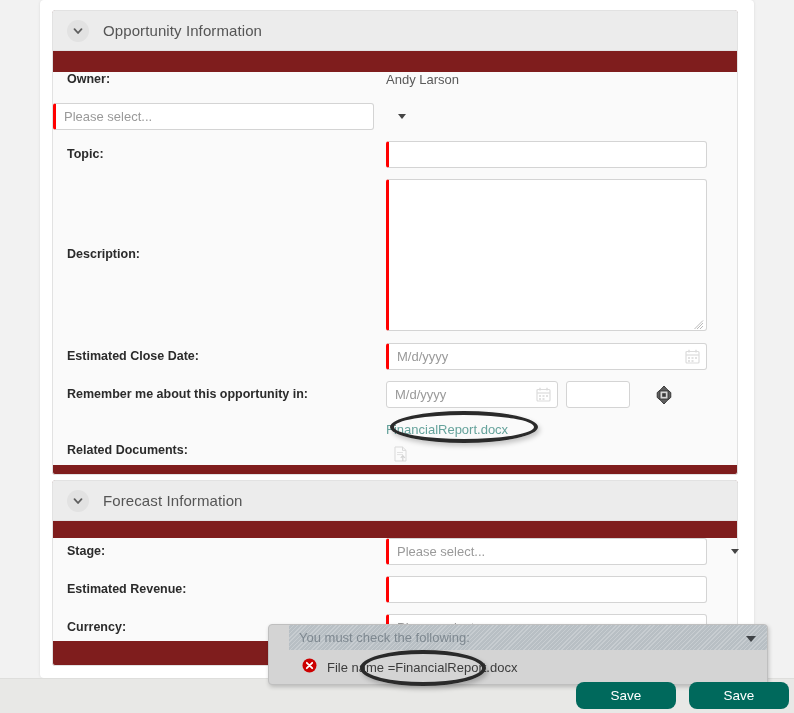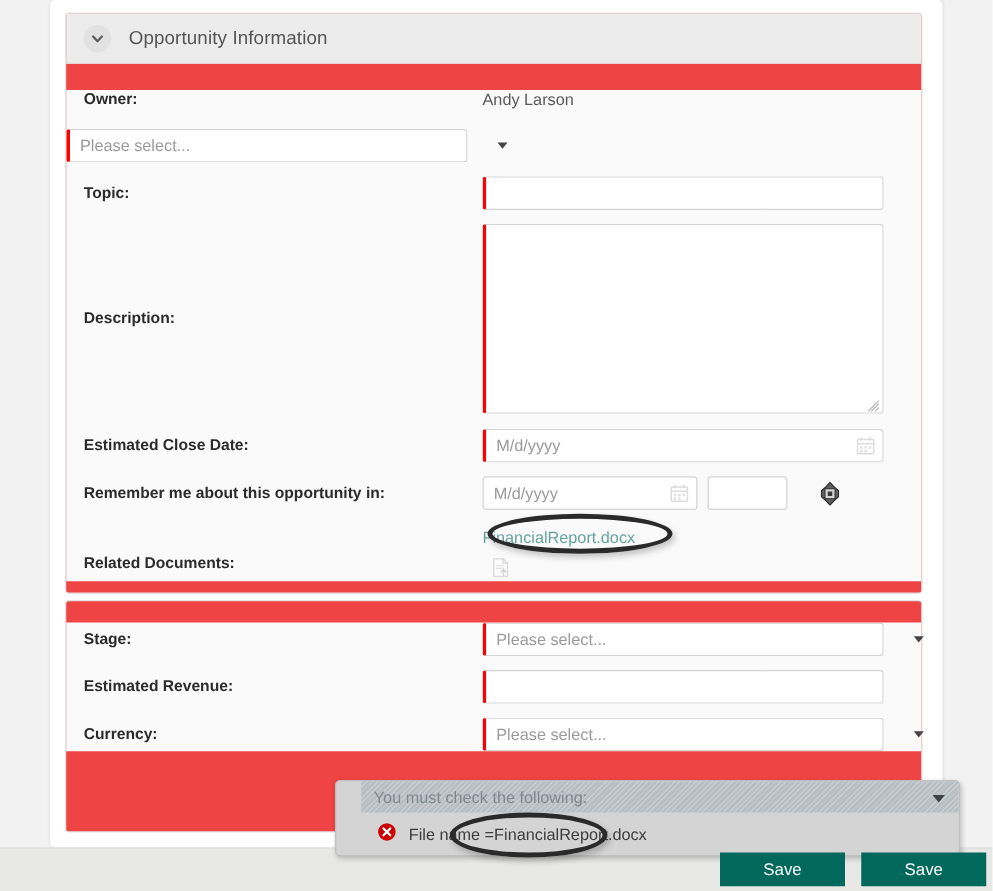--- a/index.html
+++ b/index.html
@@ -43,21 +43,21 @@
     box-sizing: border-box;
   }
 
   
   .section {
     position: absolute;
     left: 12px;
     width: 686px;
     border: 1px solid #e2e2e2;
     border-radius: 3px;
-    background: #ef4444;
+    background: #7f1d1d;
     box-sizing: border-box;
   }
   .section-header {
     height: 40px;
     background: #ececec;
     border-bottom: 1px solid #e2e2e2;
     display: flex;
     align-items: center;
     padding-left: 14px;
     box-sizing: border-box;
@@ -252,21 +252,21 @@
     color: #3c3c3c;
   }
 
   
   .btn {
     position: absolute;
     height: 27px;
     background: #00695c;
     color: #ffffff;
     border: none;
-    border-radius: 0;
+    border-radius: 8px;
     font-family: "Liberation Sans", sans-serif;
     font-size: 13.5px;
     cursor: pointer;
     padding: 0;
   }
   #save-button { left: 576px; top: 682px; width: 100px; }
   #next-button { left: 689px; top: 682px; width: 100px; }
 
   .static-value {
     font-size: 13px;
@@ -396,20 +396,28 @@
             </svg>
           </span>
         </div>
       </div>
 
     </div>
   </div>
 
   <div class="section" id="section-forecast" style="top:480px; height:186px;">
 
+    <div class="section-header">
+      <span class="collapse-btn">
+        <svg width="12" height="12" viewBox="0 0 12 12" aria-hidden="true">
+          <path d="M2.5 4.2 L6 8 L9.5 4.2" fill="none" stroke="#5e5e5e" stroke-width="1.8" stroke-linecap="round" stroke-linejoin="round"></path>
+        </svg>
+      </span>
+      <span class="section-title">Forecast Information</span>
+    </div>
 
     <div class="section-body">
 
       <div class="field-row" style="margin-top:17px;">
         <div class="field-label" style="padding-top:6px;">Stage:</div>
         <div class="field-control">
           <div class="select-wrap">
             <input class="inp" type="text" readonly="" placeholder="Please select..." style="">
             <span class="select-caret"></span>
           </div>

